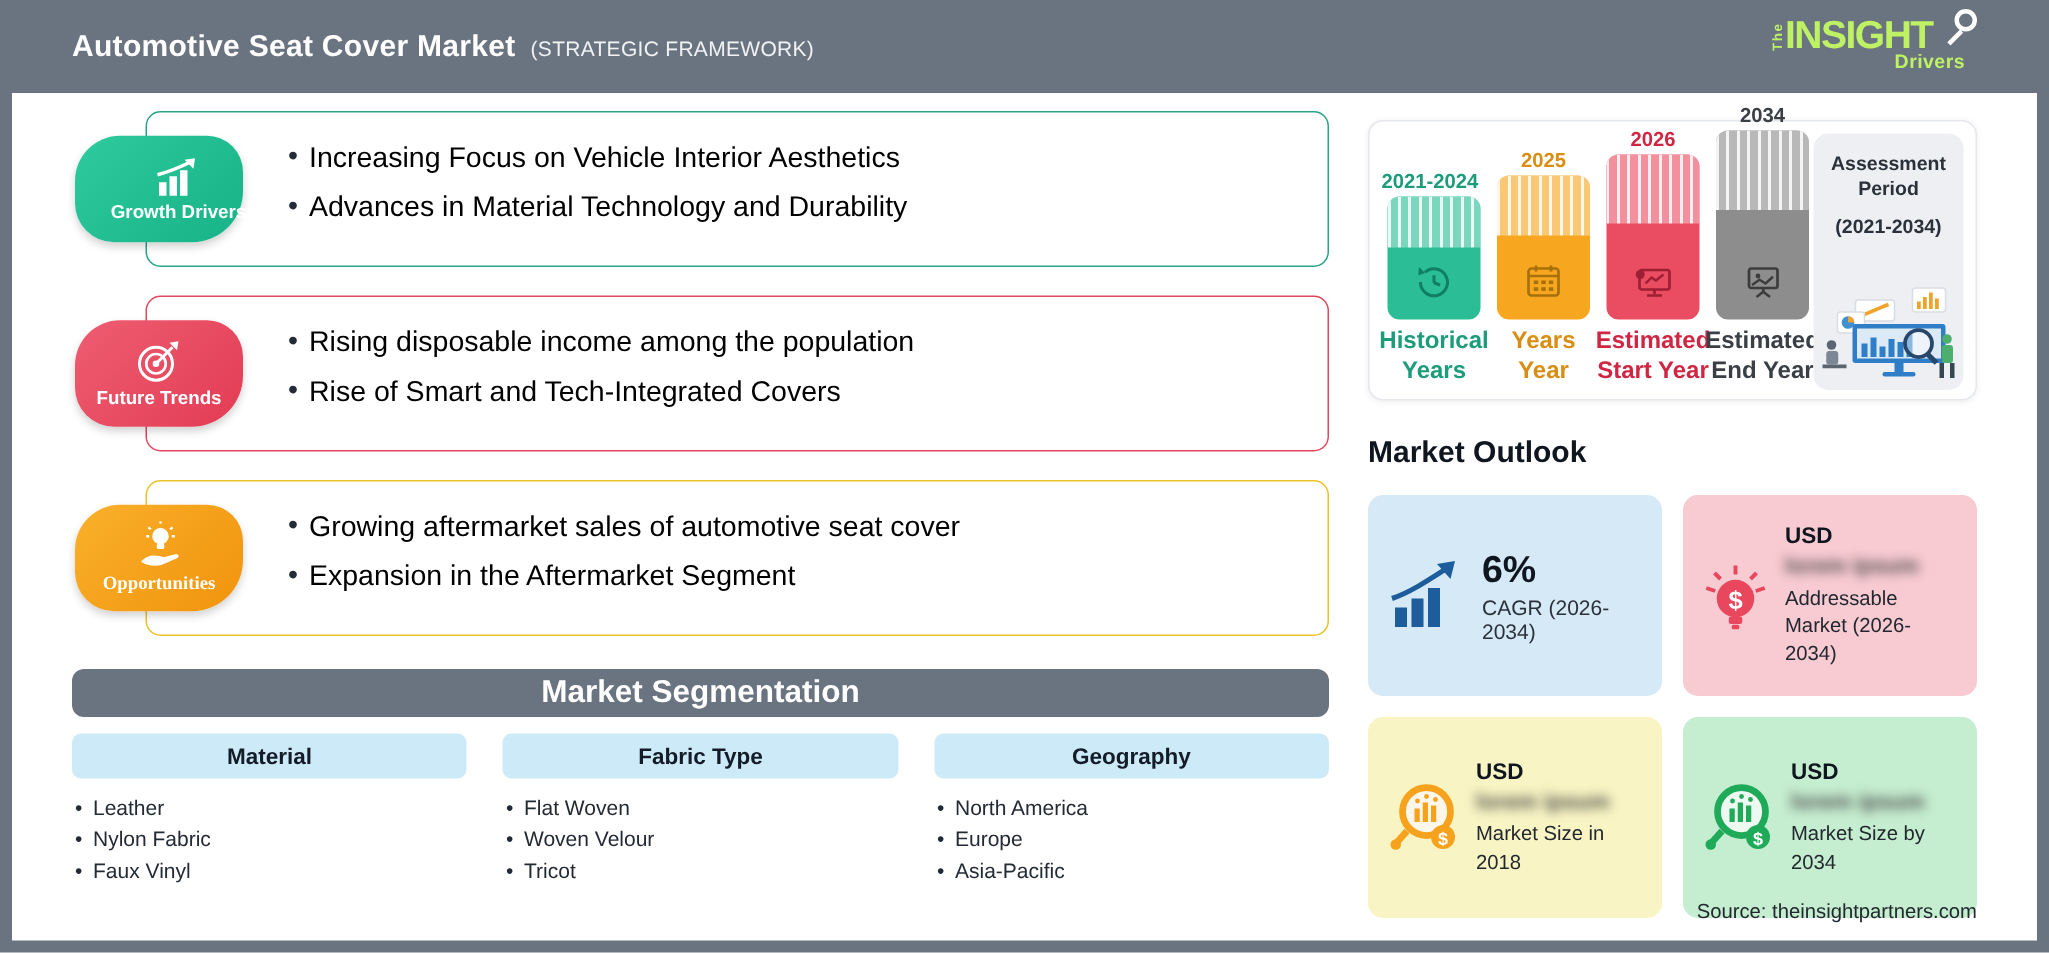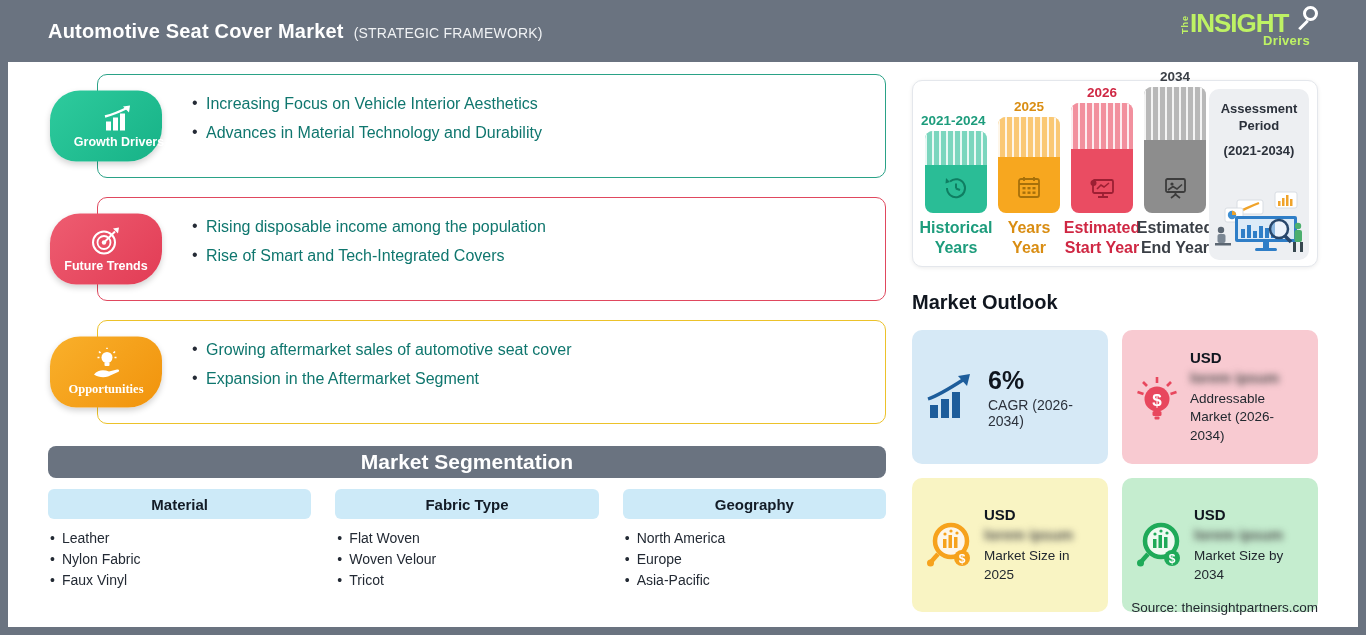--- a/index.html
+++ b/index.html
@@ -28,21 +28,21 @@
 
   
   .canvas { position:absolute; left:8px; right:8px; top:62px; bottom:8px; background:#fff; }
 
   
   .sections { position:absolute; left:40px; top:12px; width:838px; }
   .section-row { position:relative; height:104px; margin-bottom:19px; }
   .sec-box { position:absolute; left:49px; right:0; top:0; bottom:0;
     background:#fff; border-radius:10px; padding:20px 16px 0 94px; }
   .sec-box ul { list-style:none; }
-  .sec-box li { font-size:16px; color:#0f766e; margin-bottom:11px; padding-left:14px; position:relative; }
+  .sec-box li { font-size:19px; color:#000000; margin-bottom:11px; padding-left:14px; position:relative; }
   .sec-box li::before { content:"•"; position:absolute; left:0; top:-1px; color:#252b36; }
   .box-green { border:1px solid #2aa287; }
   .box-red { border:1px solid #e0485e; }
   .box-orange { border:1px solid #ecc22a; }
   .badge { position:absolute; left:2px; top:50%; transform:translateY(-50%);
     width:112px; height:71px; z-index:2; display:flex; flex-direction:column;
     align-items:center; justify-content:center; color:#fff;
     border-radius: 30px 24px 34px 26px; box-shadow:0 3px 6px rgba(0,0,0,.18); }
   .badge-label { font-size:12.5px; font-weight:bold; margin-top:2px; white-space:nowrap; }
   .badge-green { background:linear-gradient(135deg,#2ecb9d,#17b287);padding-left:26px; }
@@ -388,21 +388,21 @@
           <circle cx="27" cy="12" r="1.6" fill="#f6a21d"></circle>
           <circle cx="33" cy="14" r="1.6" fill="#f6a21d"></circle>
         <line x1="14" y1="35" x2="6" y2="44" stroke="#f6a21d" stroke-width="4.5"></line>
         <circle cx="6.5" cy="44" r="3.5" fill="#f6a21d"></circle>
         <circle cx="38" cy="39" r="8" fill="#f6a21d"></circle>
         <text x="38" y="44" text-anchor="middle" font-size="12" font-weight="bold" fill="#fff" font-family="Liberation Sans, sans-serif">$</text>
       </svg>
       <div>
         <div class="card-usd">USD</div>
         <div class="card-blur">lorem ipsum</div>
-        <div class="card-label">Market Size in 2025</div>
+        <div class="card-label">Market Size in 2018</div>
       </div>
     </div>
 
     <div class="card card-green">
       <svg width="50" height="52" viewBox="0 0 50 52">
         <circle cx="27" cy="22" r="16" stroke="#1faa59" stroke-width="4.5" fill="#eefaf1"></circle>
         <rect x="19" y="20" width="3.5" height="9" fill="#1faa59"></rect>
         <rect x="24.5" y="16" width="3.5" height="13" fill="#1faa59"></rect>
         <rect x="30" y="18" width="3.5" height="11" fill="#1faa59"></rect>
         <circle cx="21" cy="15" r="1.6" fill="#1faa59"></circle>

